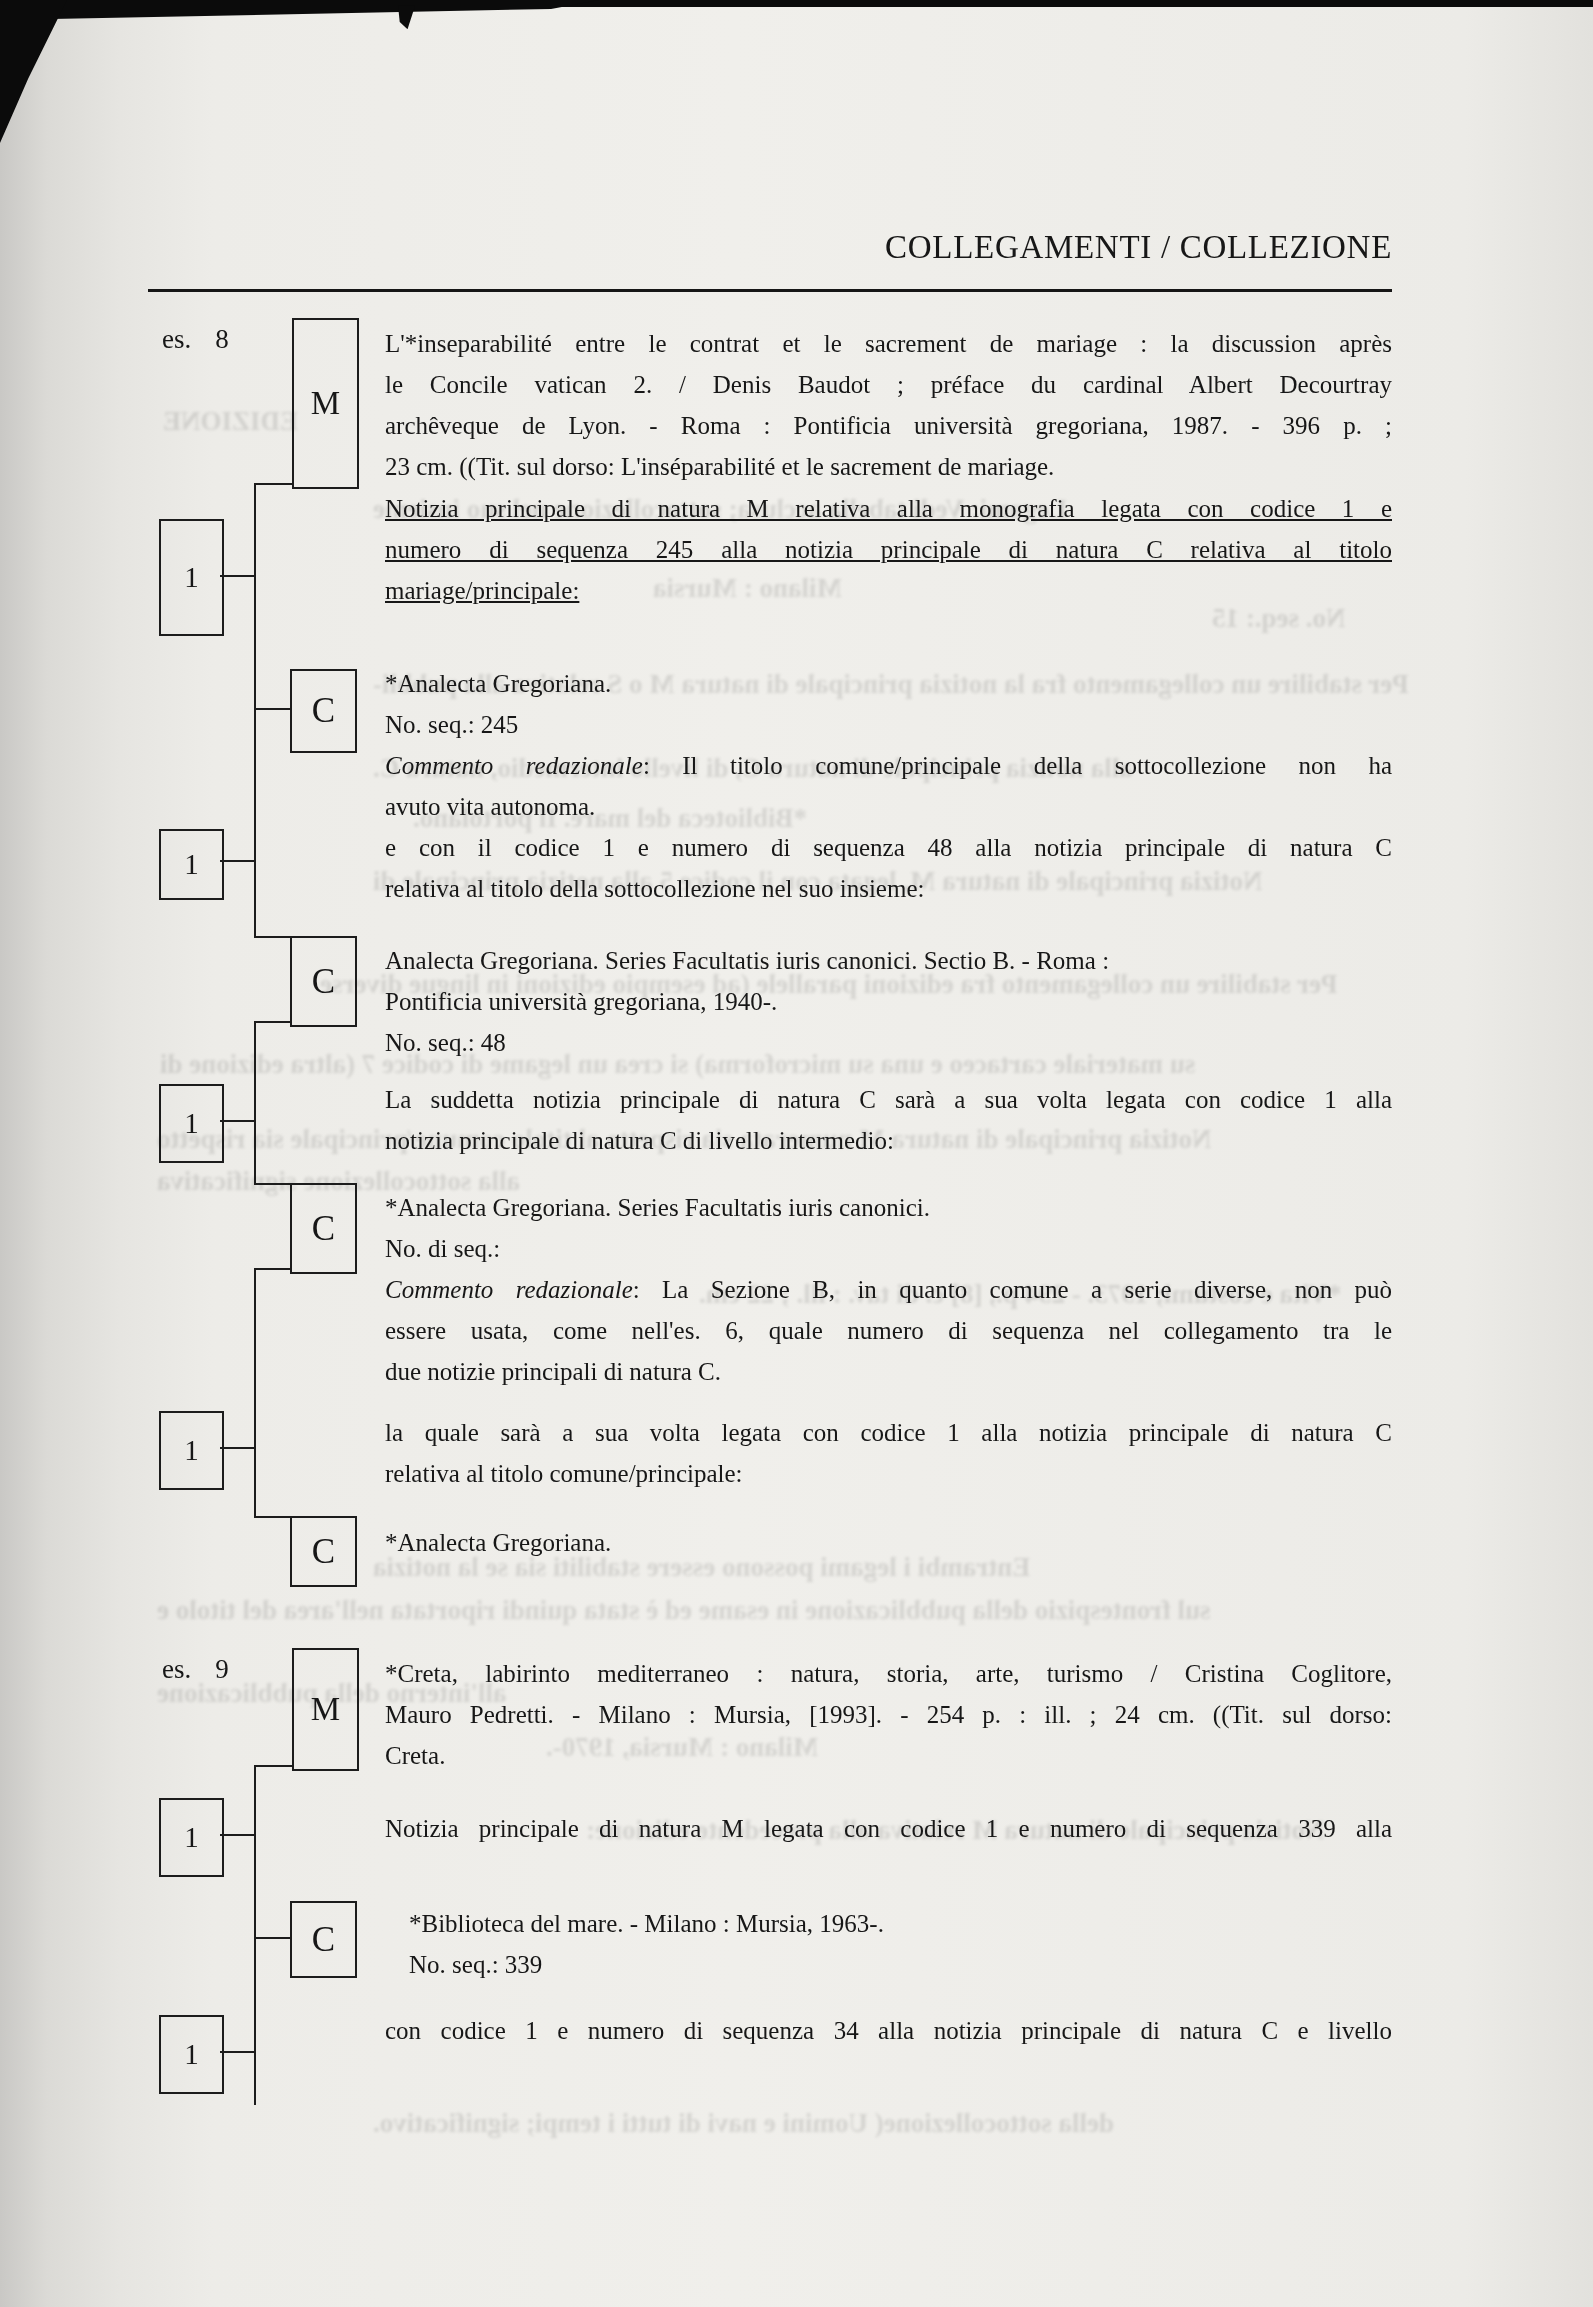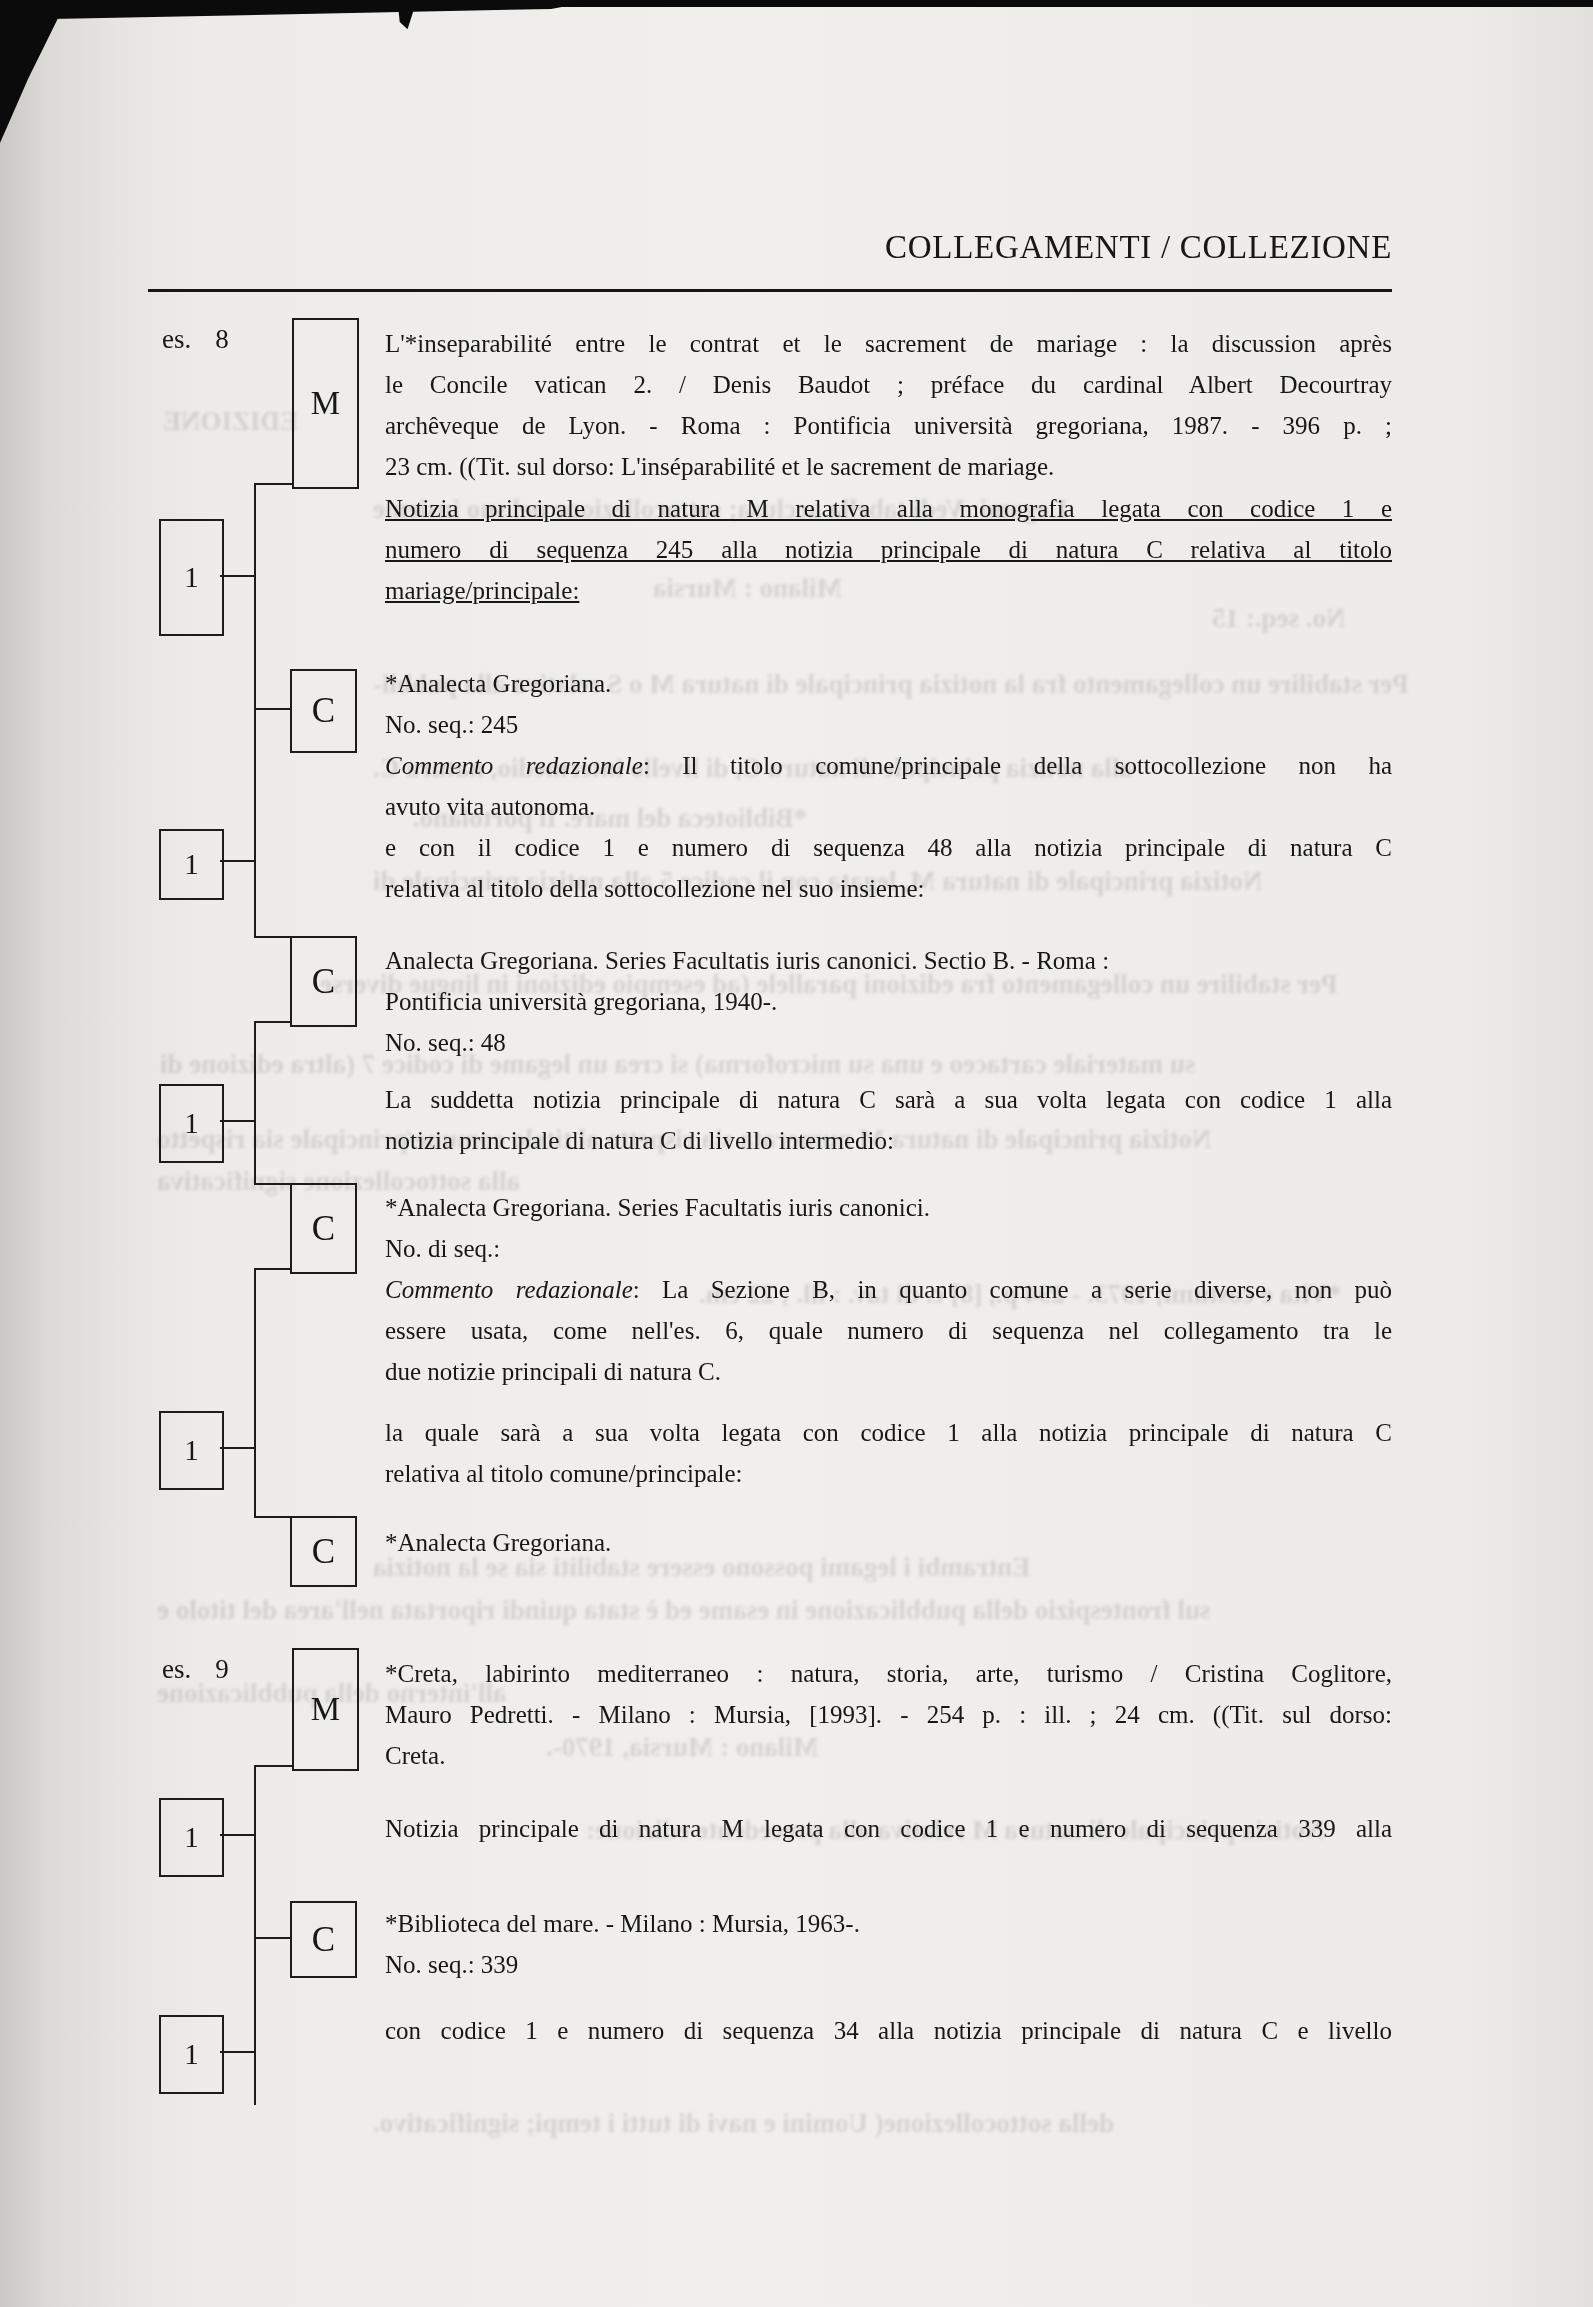--- a/index.html
+++ b/index.html
@@ -185,21 +185,21 @@
   <div class="para" style="top:1653px;">
     <div class="ln j">*Creta, labirinto mediterraneo : natura, storia, arte, turismo / Cristina Coglitore,</div>
     <div class="ln j">Mauro Pedretti. - Milano : Mursia, [1993]. - 254 p. : ill. ; 24 cm. ((Tit. sul dorso:</div>
     <div class="ln">Creta.</div>
   </div>
 
   <div class="para" style="top:1796px;margin-top:12px;">
     <div class="ln j">Notizia principale di natura M legata con codice 1 e numero di sequenza 339 alla</div>
   </div>
 
-  <div class="para" style="top:1903px;">
+  <div class="para" style="top:1903px;margin-left:24px;">
     <div class="ln">*Biblioteca del mare. - Milano : Mursia, 1963-.</div>
     <div class="ln">No. seq.: 339</div>
   </div>
 
   <div class="para" style="top:2010px;">
     <div class="ln j">con codice 1 e numero di sequenza 34 alla notizia principale di natura C e livello</div>
   </div>
 
 
 </div>

